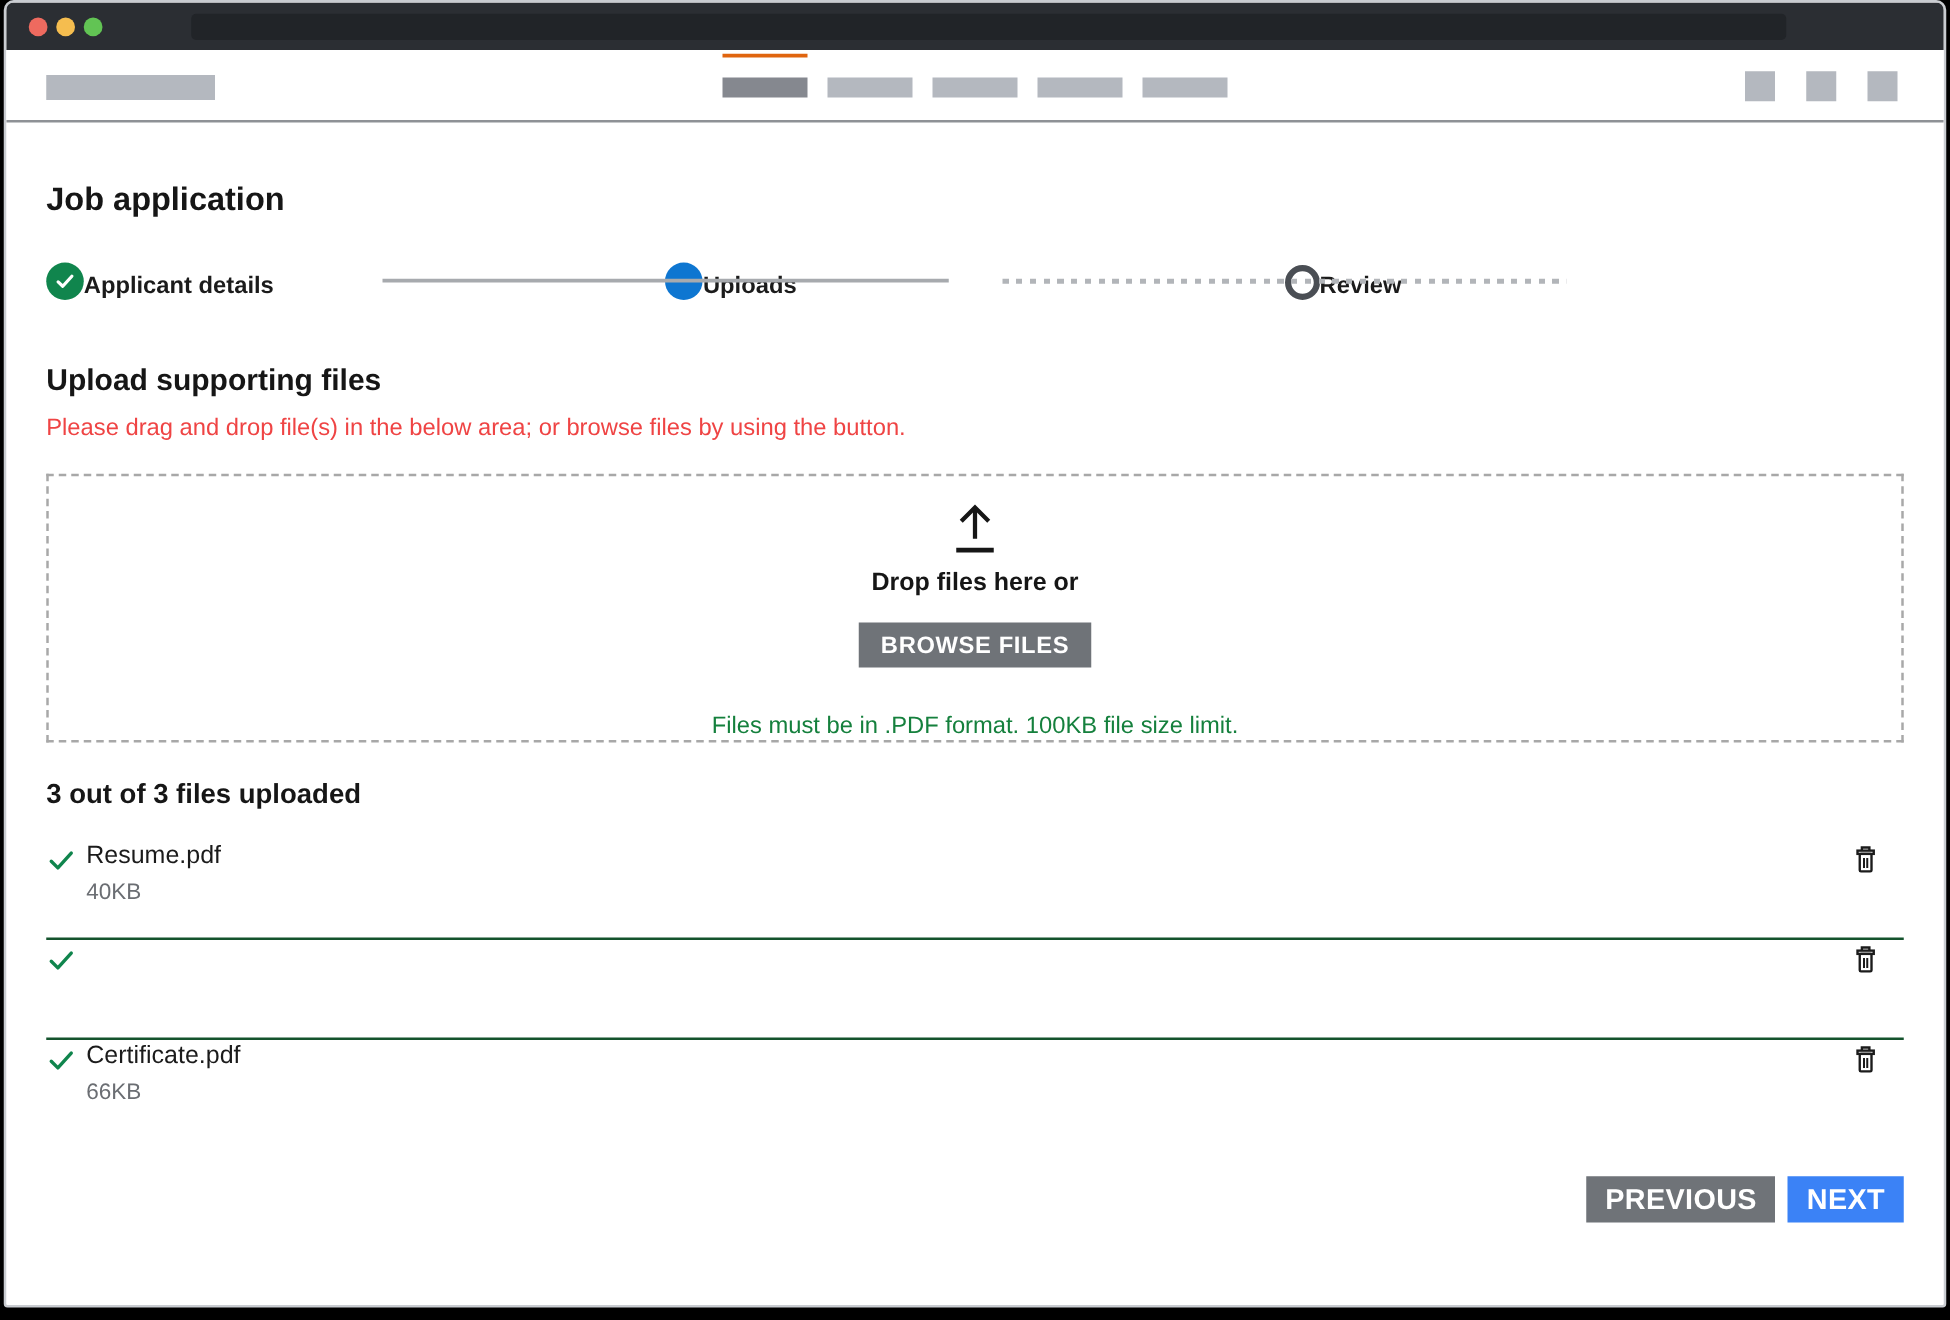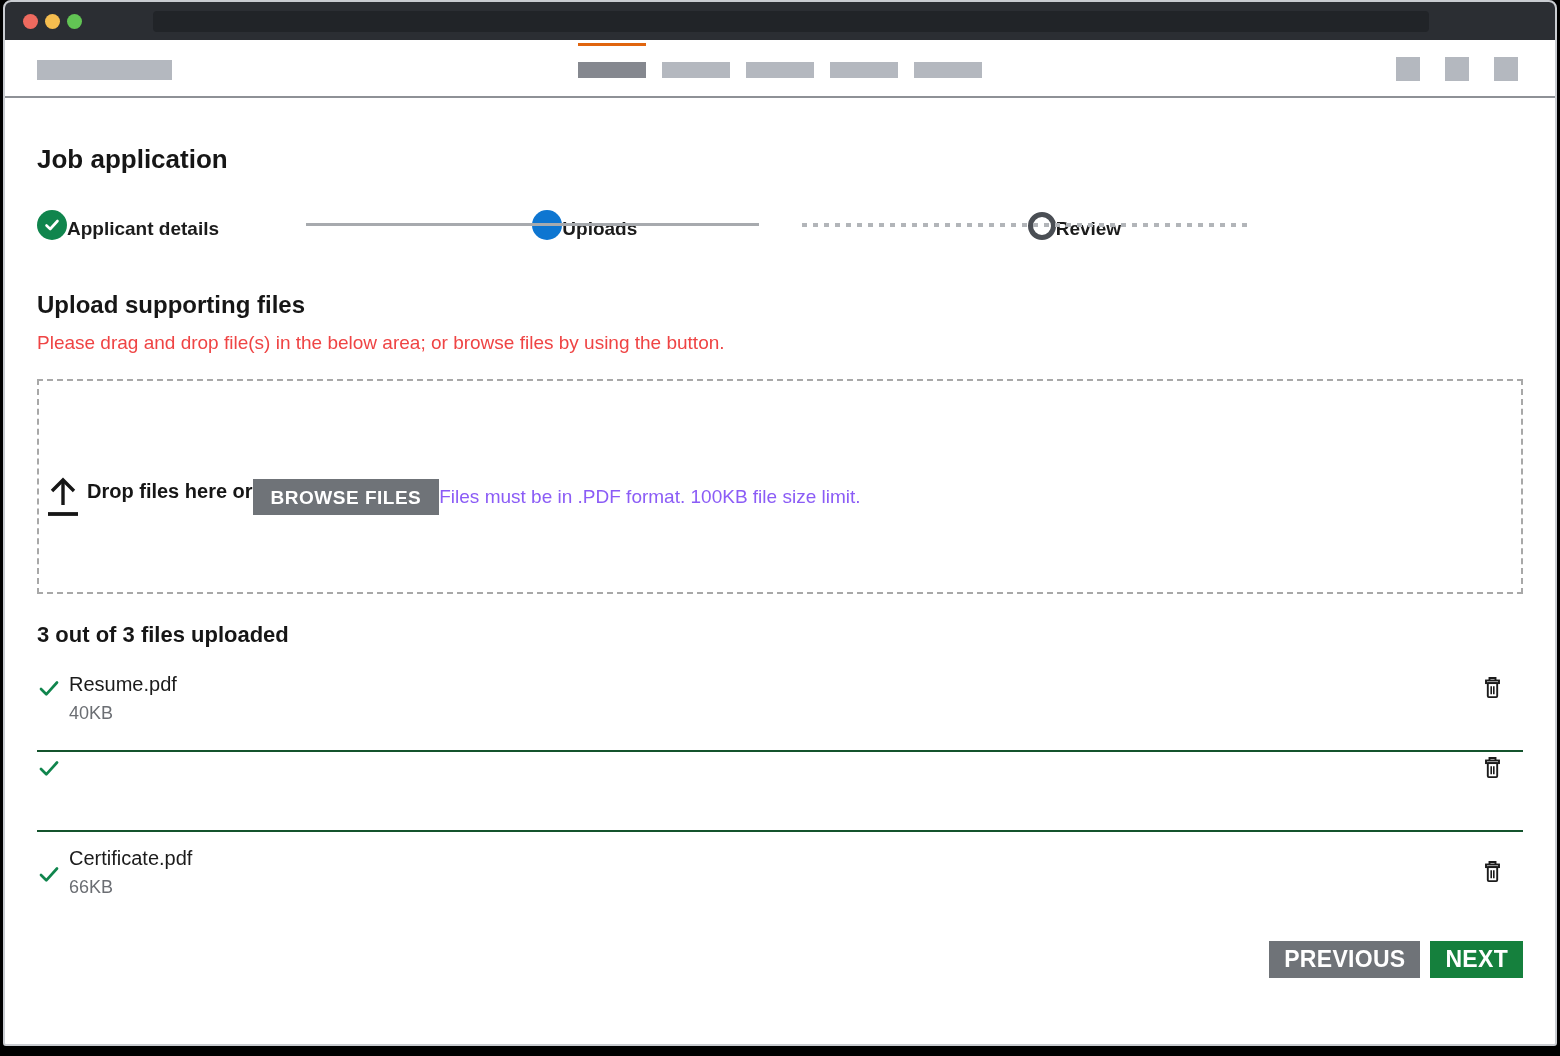--- a/index.html
+++ b/index.html
@@ -55,49 +55,49 @@
   .step-circle.active { background: #0e76d1; }
   .step-circle.upcoming { width: 28px; height: 28px; background: #fff; border: 5px solid #4a4e54; margin-top: 1px; }
   .step-label { margin-top: 7px; font-size: 19px; font-weight: 600; color: #1b1b1b; }
 
   
   .section-heading { margin-top: 20px; font-size: 24px; font-weight: 700; line-height: 26px; color: #161616; }
   .section-instructions { margin-top: 13px; font-size: 19px; line-height: 24px; color: #ef4444; }
 
   .dropzone {
     margin-top: 24px; height: 215px; border: 2px dashed #a8a8a8;
-    display: flex; align-items: center; text-align: center;
+    display: flex; flex-direction: column; align-items: center; text-align: center;
   }
   .upload-icon { margin-top: 16px; }
   .drop-text { margin-top: 10px; font-size: 20px; font-weight: 700; color: #161616; }
   .browse-btn {
     margin-top: 20px; border: none; background: #6f7378; color: #fff;
     font-family: "Liberation Sans", sans-serif; font-size: 19px; font-weight: 600;
     letter-spacing: 0.5px; padding: 8px 18px; height: 36px; cursor: pointer;
   }
-  .restrictions { margin-top: 20px; font-size: 19px; color: #8b5cf6; }
+  .restrictions { margin-top: 36px; font-size: 19px; color: #15803d; }
 
   
   .files-summary { margin-top: 28px; font-size: 22px; font-weight: 700; color: #161616; }
   .file-list { margin-top: 24px; }
   .file-row { display: flex; align-items: flex-start; height: 80px; border-bottom: 2px solid #14532d; }
-  .file-row:last-child { border-bottom: none; align-items: center; }
+  .file-row:last-child { border-bottom: none; }
   .file-check { margin-top: 4px; flex: 0 0 24px; }
   .file-info { margin-left: 8px; }
   .file-name { font-size: 20px; line-height: 24px; color: #1b1b1b; }
   .file-size { margin-top: 7px; font-size: 18px; color: #6b6e73; }
   .file-spacer { flex: 1; }
   .trash-btn { margin-top: 2px; margin-right: 18px; background: none; border: none; cursor: pointer; padding: 2px; }
 
   
   .footer { margin-top: 29px; display: flex; justify-content: flex-end; gap: 10px; padding-bottom: 44px; }
   .btn { border: none; height: 37px; padding: 0 15px; font-family: "Liberation Sans", sans-serif;
          font-size: 23px; font-weight: 700; color: #fff; cursor: pointer; letter-spacing: 0.3px; }
   .btn-previous { background: #6f7378; }
-  .btn-next { background: #15803d; }
+  .btn-next { background: #3b82f6; }
 </style>
 </head>
 <body>
 
 <div class="window">
 
   <div class="titlebar">
     <span class="traffic t-close"></span>
     <span class="traffic t-min"></span>
     <span class="traffic t-zoom"></span>

